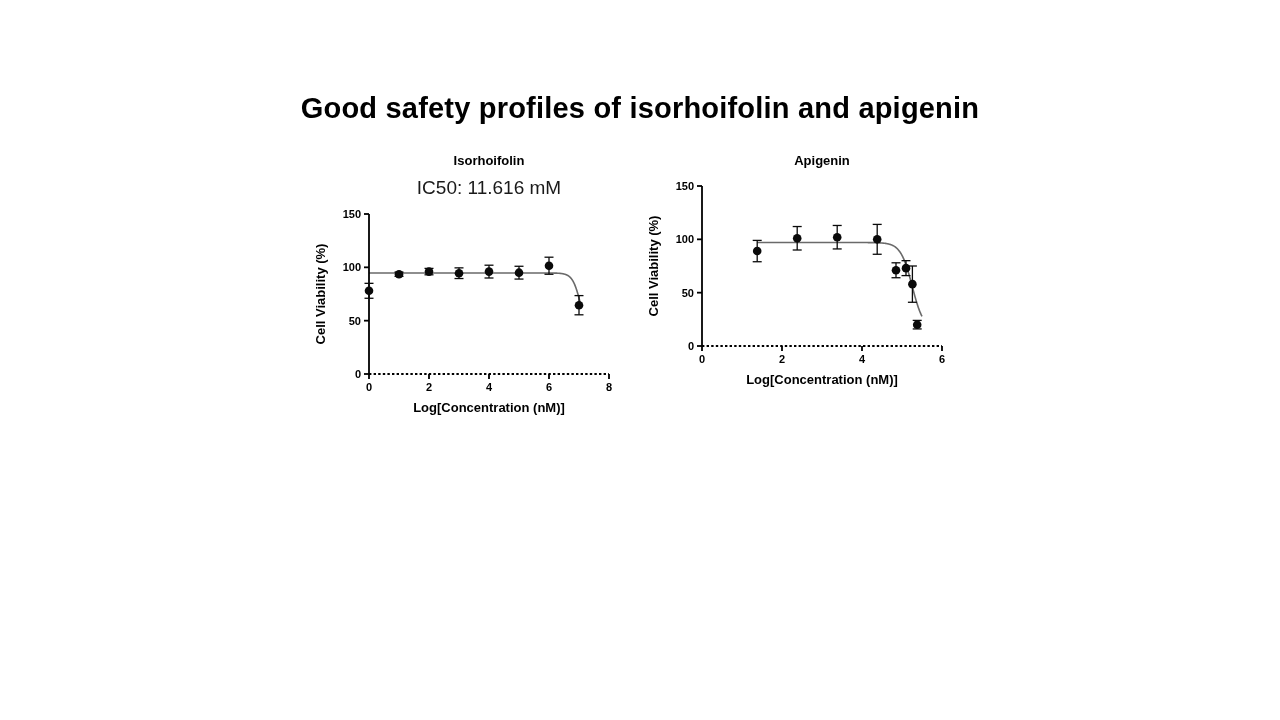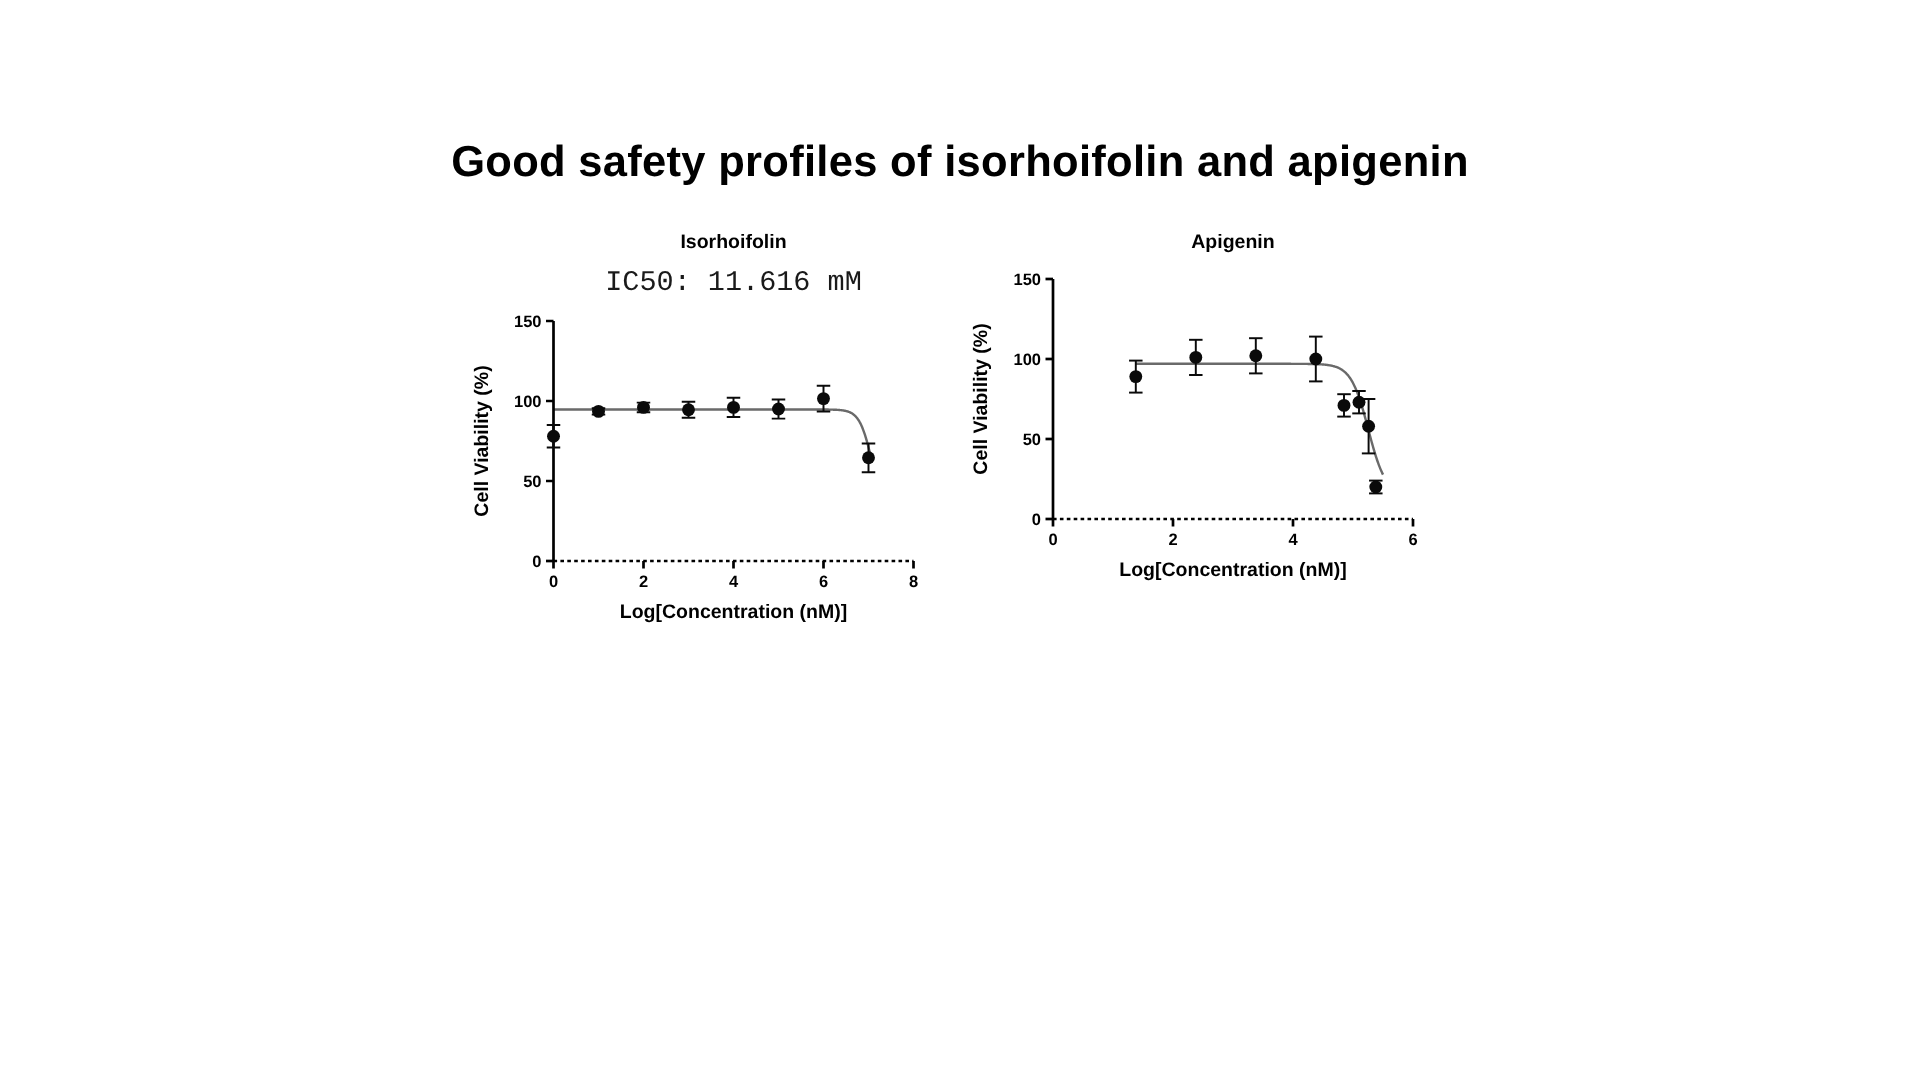--- a/index.html
+++ b/index.html
@@ -13,21 +13,21 @@
   }
   figure.chart{ position:absolute; width:320px; margin:0; }
   #chart-0{ left:309px; top:148px; }
   #chart-1{ left:622px; top:148px;margin-left:20px; }
   .chart-title{
     margin-left:60px; width:240px; text-align:center;
     font-size:13px; font-weight:700; line-height:26px; height:26px;
   }
   .chart-subtitle{
     margin-left:60px; width:240px; text-align:center;
-    font-size:19px; font-weight:400; line-height:28px; height:28px; color:#1a1a1a;font-family:Liberation Mono, monospace;
+    font-size:19px; font-weight:400; line-height:28px; height:28px; color:#1a1a1a;
   }
   svg.plot{ display:block; }
   svg text{ font-family:"Liberation Sans", sans-serif; fill:#000; }
   svg .tick-label{ font-size:11px; font-weight:700; }
   svg .axis-title{ font-size:13px; font-weight:700; }
 </style>
 </head>
 <body>
 
 <div class="slide">

